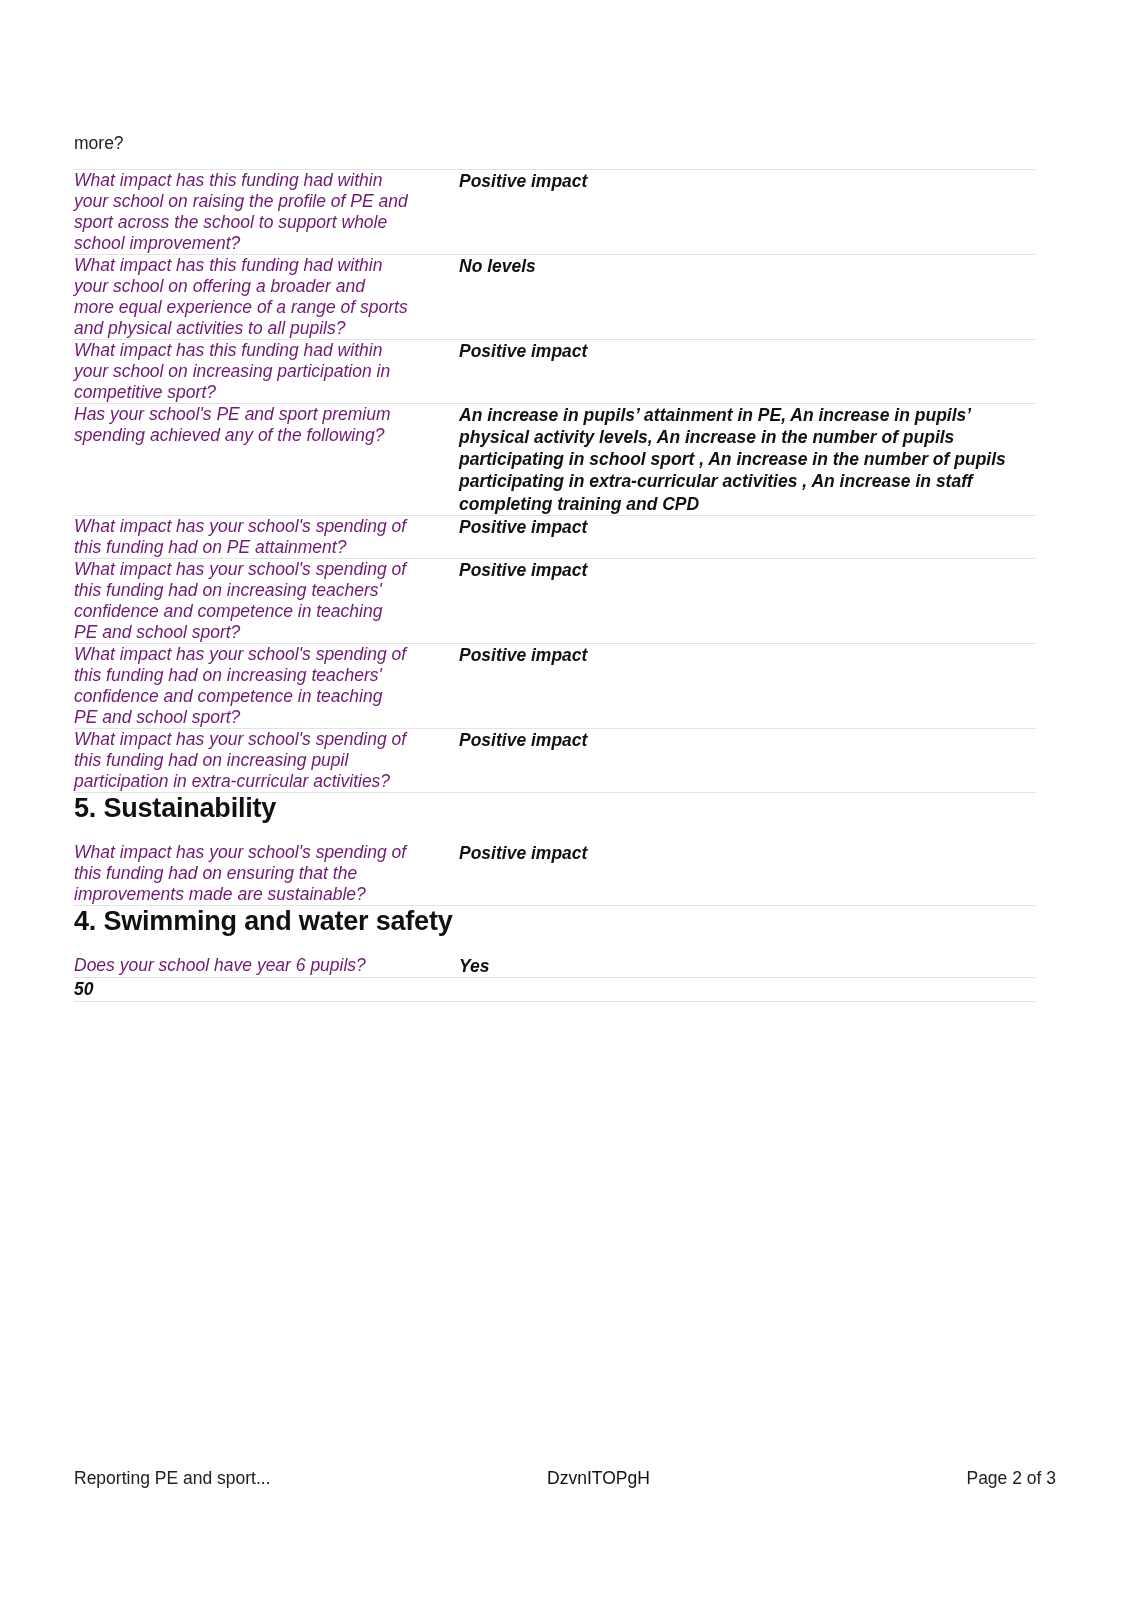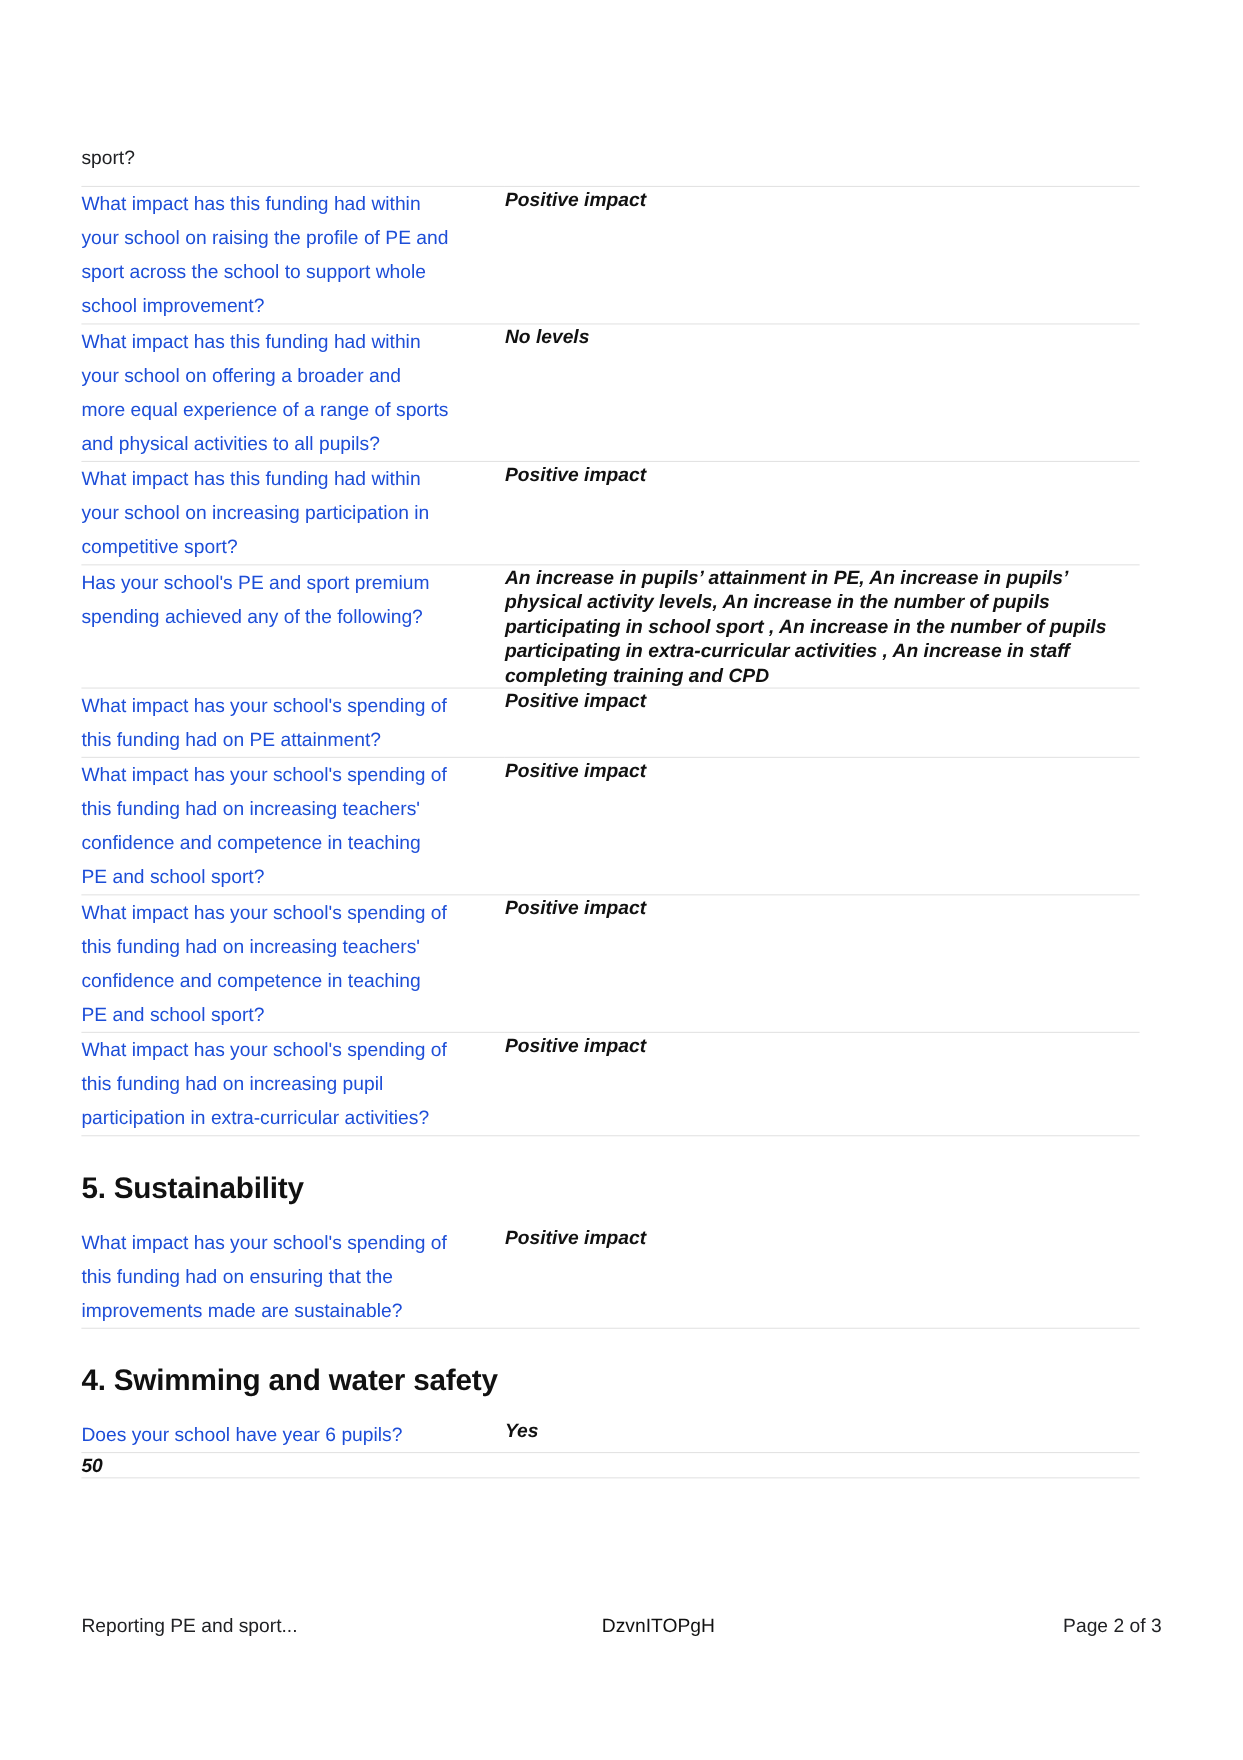--- a/index.html
+++ b/index.html
@@ -50,44 +50,44 @@
     padding-top: 12px;
     padding-bottom: 12px;
     box-sizing: border-box;
   }
   .qa-row.no-rule {
     border-top: none;
   }
   .q-cell {
     width: 385px;
     font-size: 17.5px;
-    line-height: 31px;
-    color: #1d4ed8;
+    line-height: 21px;
+    color: #701a75;
     padding-right: 16px;
     box-sizing: border-box;
     white-space: pre-line;
+    font-style: italic;
   }
   .a-cell {
     font-size: 17.5px;
     line-height: 22.3px;
     font-weight: bold;
     color: #111111;
     box-sizing: border-box;
     white-space: pre-line;
     font-style: italic;
   }
 
   
   .section-head {
     font-size: 27px;
     font-weight: bold;
     color: #111111;
     letter-spacing: -0.2px;
     margin: 0;
-    padding-top: 32px;
     padding-bottom: 18px;
     border-top: 1px solid #e3e3e3;
   }
   .tail-rule {
     border-top: 1px solid #e3e3e3;
     height: 0;
     width: 100%;
   }
 
   
@@ -111,21 +111,21 @@
   }
   .footer-right { flex: 0 0 auto; }
 </style>
 </head>
 <body>
 
 <div class="page">
 
   <div class="content">
 
-    <div class="cont-frag">sport?</div>
+    <div class="cont-frag">more?</div>
 
     <div class="qa-table">
 
       <div class="qa-row">
         <div class="q-cell">What impact has this funding had within
 your school on raising the profile of PE and
 sport across the school to support whole
 school improvement?</div>
         <div class="a-cell">Positive impact</div>
       </div>

